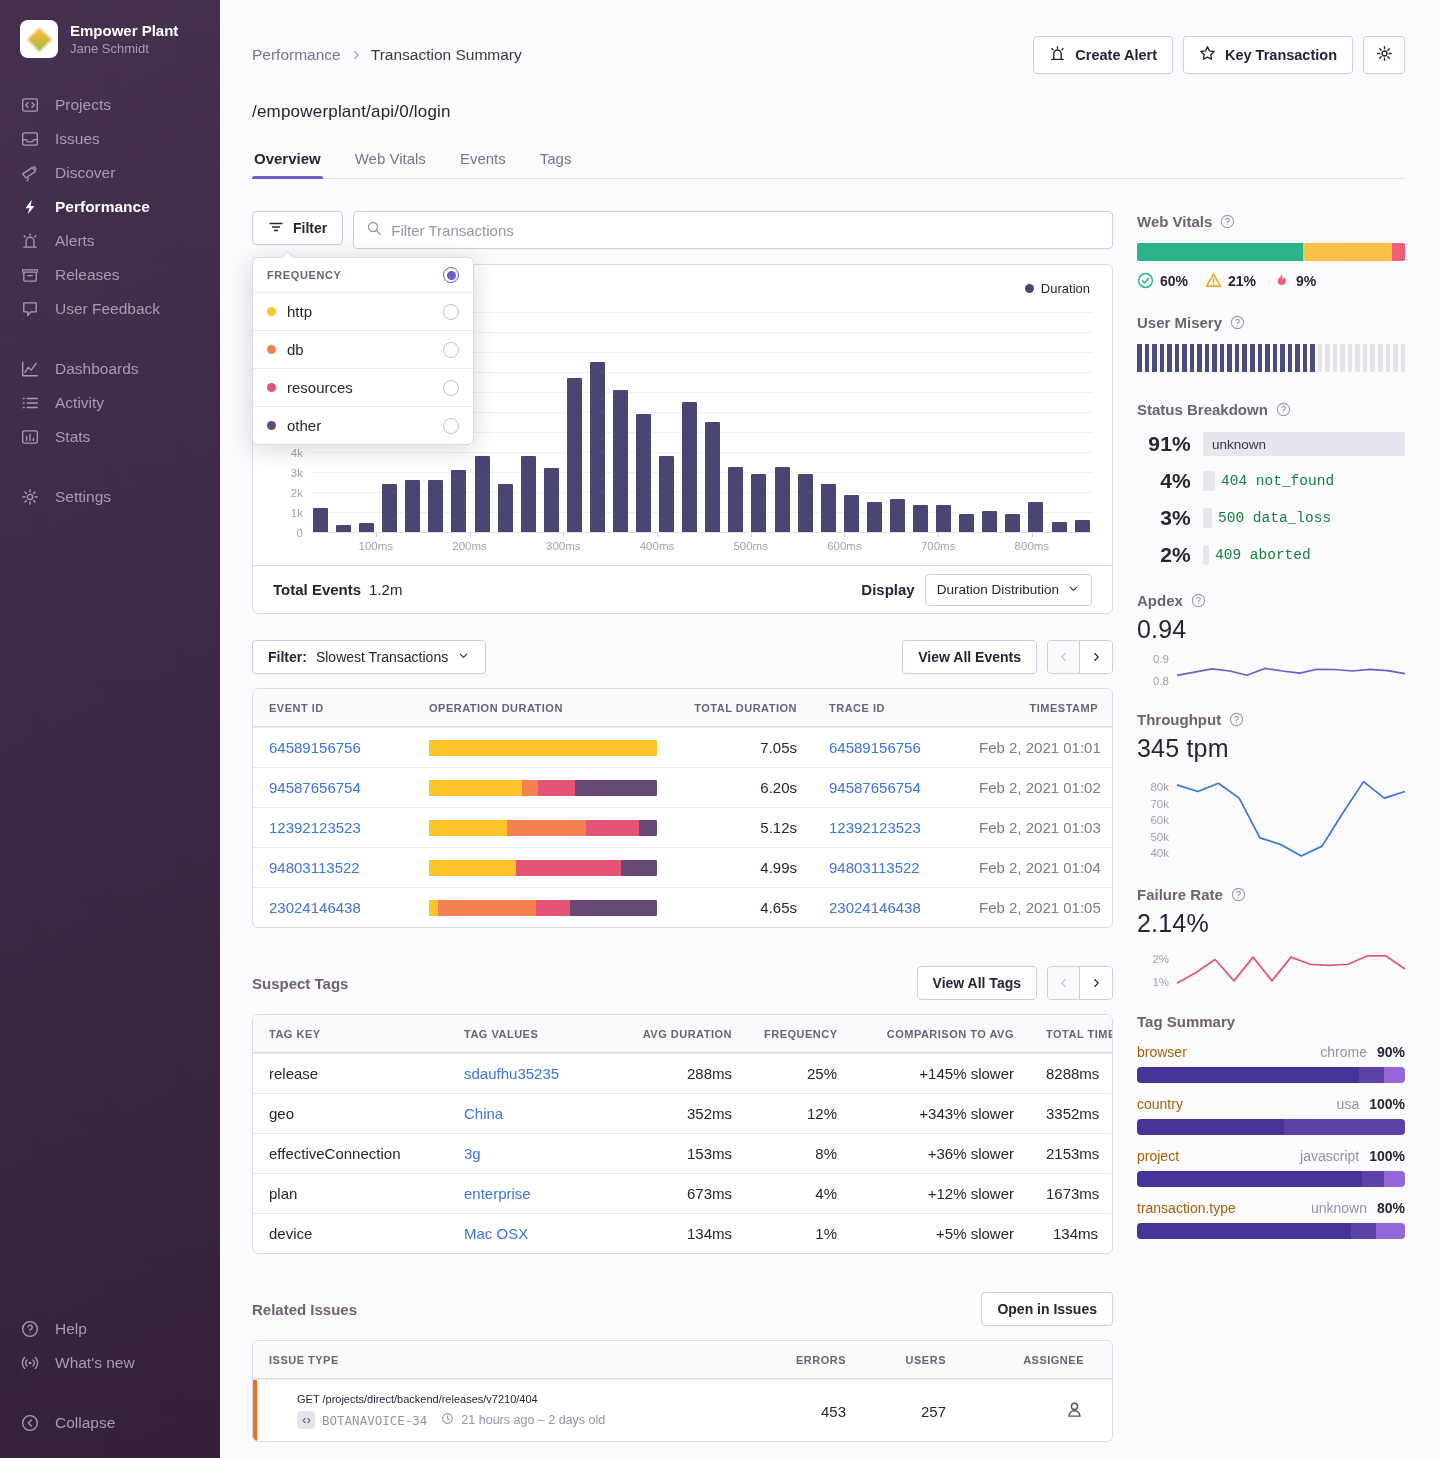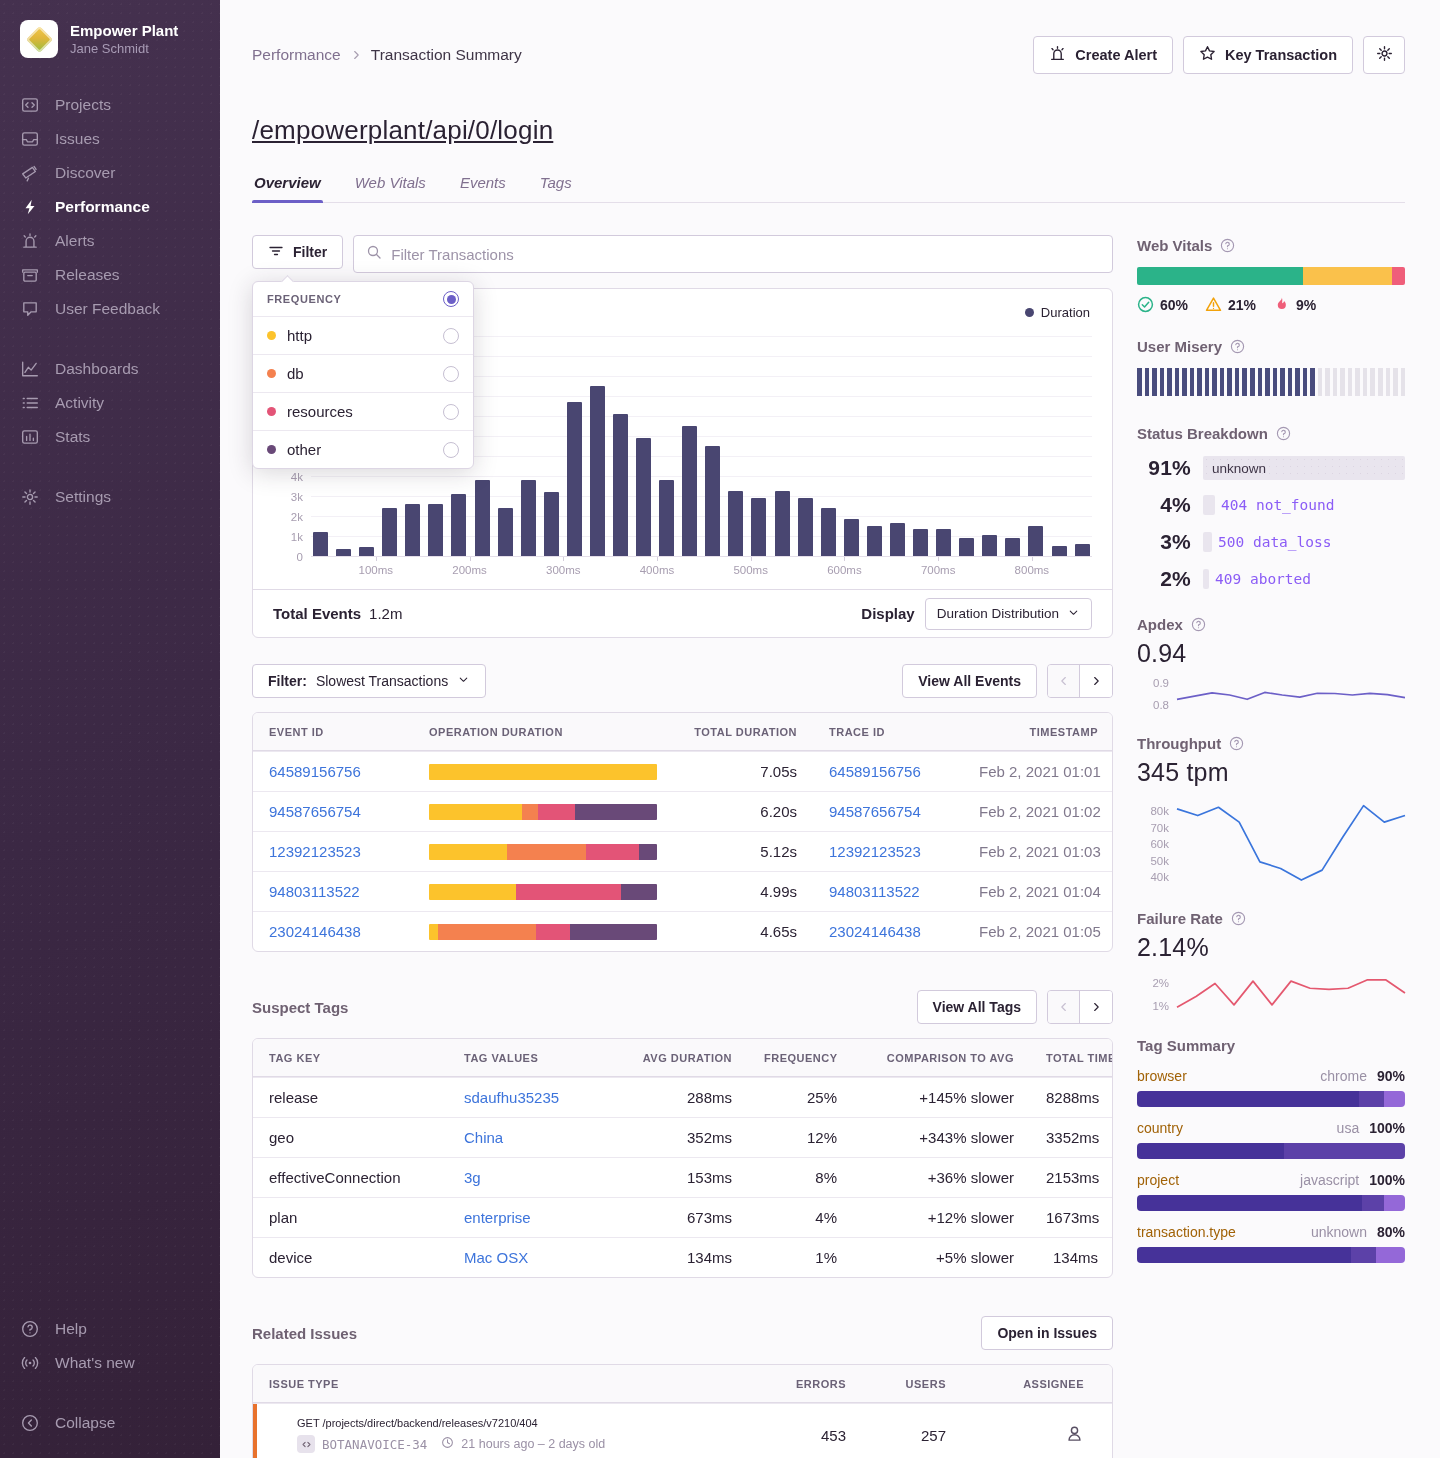--- a/index.html
+++ b/index.html
@@ -33,22 +33,22 @@
   .crumb-link { color:#80708F; cursor:pointer; }
   .crumb-sep { color:#A79DB0; display:flex; }
   .crumb-current { color:#3E3446; }
   .header-actions { display:flex; gap:10px; }
   .btn { height:38px; display:inline-flex; align-items:center; gap:9px; background:#fff;
     border:1px solid #D2CADC; border-radius:4px; font-family:inherit; font-weight:700; font-size:14.5px;
     color:#2B2233; padding:0 15px; cursor:pointer; white-space:nowrap; }
   .btn svg { flex-shrink:0; }
   .icon-btn { width:42px; justify-content:center; padding:0; }
   .btn.small { height:34px; font-size:14px; }
-  .page-title { font-size:26px; font-weight:400; color:#2B2233; margin-top:41px; letter-spacing:.2px;text-decoration:underline; }
-  .tabs { display:flex; gap:30px; border-bottom:1px solid #E4DEE9; margin-top:20px;font-style:italic; }
+  .page-title { font-size:17px; font-weight:400; color:#2B2233; margin-top:28px; letter-spacing:.2px; }
+  .tabs { display:flex; gap:30px; border-bottom:1px solid #E4DEE9; margin-top:20px; }
   .tab { padding:8px 2px 11px; font-size:15px; color:#80708F; position:relative; cursor:pointer; }
   .tab.active { color:#2B2233; font-weight:700; }
   .tab.active::after { content:''; position:absolute; left:0; right:0; bottom:-1px; height:3px; background:#6C5FC7; border-radius:2px 2px 0 0; }
 
   .columns { display:flex; gap:24px; margin-top:32px; }
   .content { flex:1; min-width:0; }
   .rail { width:268px; flex-shrink:0; padding-top:2px; }
 
   
   .filter-row { display:flex; gap:10px; position:relative; margin-bottom:15px; }
@@ -131,21 +131,21 @@
   .vstat { display:flex; align-items:center; gap:6px; }
   .misery { display:flex; gap:3px; height:28px; margin-top:13px; }
   .mseg { flex:1; }
   .st-rows { margin-top:14px; }
   .st-row { display:grid; grid-template-columns:54px 1fr; gap:12px; align-items:center; margin-bottom:13px; }
   .st-pct { font-size:21px; font-weight:700; color:#2B2233; text-align:right; letter-spacing:.2px; }
   .st-wide { height:24px; background:#E9E5EE; border-radius:2px; display:flex; align-items:center; padding:0 9px; font-size:13.5px; color:#3E3446;
     background-image:radial-gradient(#DCD5E2 .8px,transparent .8px); background-size:7px 7px; }
   .st-small { display:flex; align-items:center; gap:6px; }
   .st-chip { height:20px; background:#E9E5EE; border-radius:2px; flex-shrink:0; }
-  .st-mono { font-size:14.5px; color:#8b5cf6; }
+  .st-mono { font-size:14.5px; color:#15803d;font-family:Liberation Mono, monospace; }
   .spark { position:relative; margin-left:40px; margin-top:12px; }
   .spark svg { width:100%; height:100%; display:block; overflow:visible; }
   .spark-tick { position:absolute; left:-42px; width:34px; text-align:right; font-size:11.5px; color:#A79DB0; }
   .ts-rows { margin-top:14px; }
   .ts-row { margin-bottom:13px; }
   .ts-top { display:flex; align-items:baseline; gap:10px; font-size:14px; }
   .ts-key { color:#a16207; flex:1; }
   .ts-val { color:#9A90A5; }
   .ts-pct { color:#2B2233; font-weight:700; }
   .ts-bar { display:flex; height:16px; border-radius:4px; overflow:hidden; margin-top:7px;

